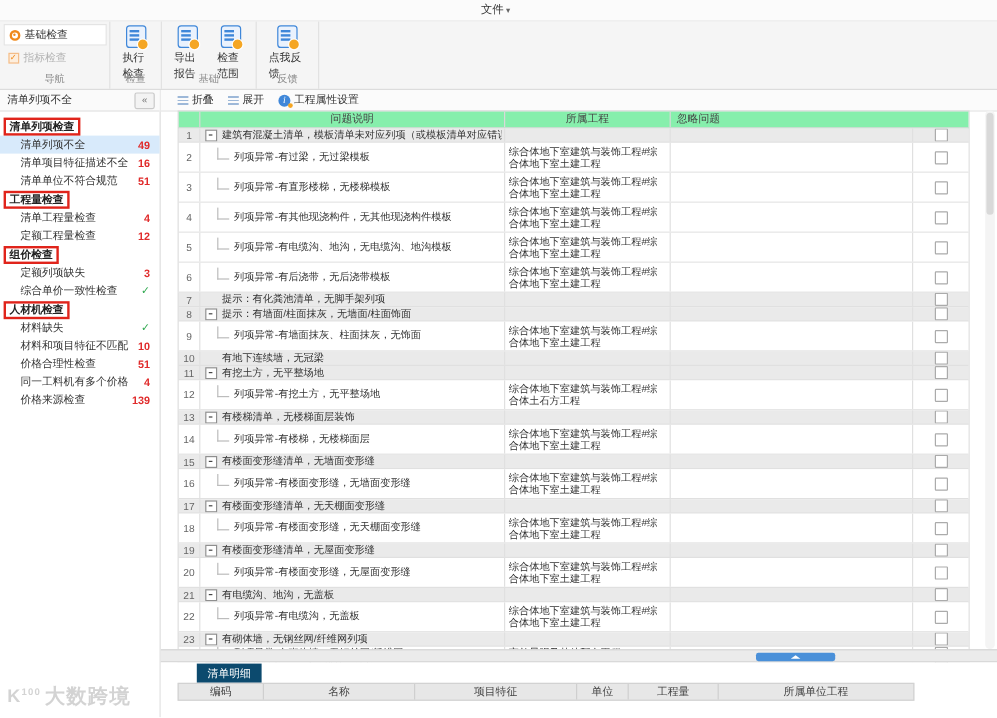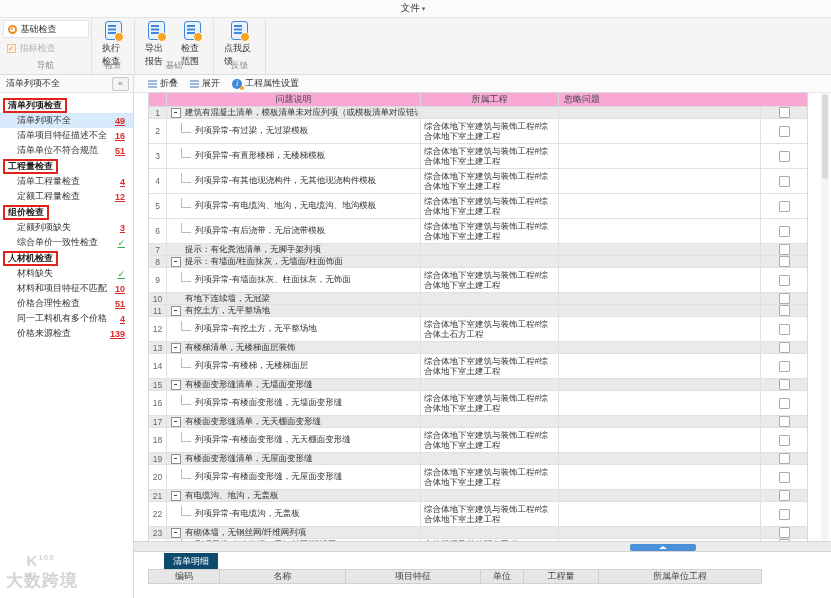--- a/index.html
+++ b/index.html
@@ -49,41 +49,41 @@
   .sb-title{font-size:9px;color:#333;}
   .sb-collapse{width:15px;height:12px;border:1px solid #c9c9c9;background:#f3f3f3;color:#777;
            font-size:8px;line-height:11px;text-align:center;cursor:pointer;border-radius:2px;}
   .sb-collapse::before{content:"«";}
   .sb-list{padding-top:4px;}
   .nav-group-head{height:16px;display:flex;align-items:center;padding-left:3px;}
   .nav-group-label{font-weight:bold;font-size:9px;color:#222;border:2px solid #e0241b;padding:0 3px;line-height:11px;}
   .nav-item{height:15px;display:flex;align-items:center;padding:0 8px 0 17px;cursor:pointer;}
   .nav-item.sel{background:#d8eafb;}
   .nav-item .nl{flex:1;color:#333;}
-  .nav-item .nc{font-weight:bold;color:#e02b2b;text-decoration:underline;}
+  .nav-item .nc{font-weight:bold;color:#e02b2b;}
   .nav-item .nc.ok{color:#2ea84e;font-weight:normal;}
   .watermark{position:absolute;left:6px;bottom:6px;color:#cfcfcf;opacity:.9;font-weight:bold;
-      font-size:17px;letter-spacing:1px;display:flex;align-items:center;pointer-events:none;flex-direction:column;}
+      font-size:17px;letter-spacing:1px;display:flex;align-items:center;pointer-events:none;}
   .wm-logo{font-size:15px;margin-right:3px;}
   .wm-logo sup{font-size:8px;}
 
   
   .main{position:absolute;left:134px;top:75px;width:697px;height:523px;background:#fff;}
   .toolbar{height:17px;display:flex;align-items:center;padding-left:14px;border-bottom:1px solid #e6e6e6;
            background:#fbfbfb;}
   .tb-btn{display:flex;align-items:center;margin-right:12px;cursor:pointer;color:#333;}
   .ico-lines{width:9px;height:8px;margin-right:3px;background:
       repeating-linear-gradient(#9db8d8 0 1.5px,transparent 1.5px 3px);}
   .ico-info{width:10px;height:10px;border-radius:50%;background:#3f87d9;color:#fff;font-style:italic;
       font-family:"Liberation Serif",serif;font-size:8px;line-height:10px;text-align:center;margin-right:3px;position:relative;}
   .ico-info::after{content:"";position:absolute;right:-2px;bottom:-1px;width:4px;height:4px;border-radius:50%;background:#f5a623;}
 
   
   .issues{position:absolute;left:14px;top:17px;width:658px;border:1px solid #d9d9d9;box-sizing:content-box;}
-  .ihead{display:flex;height:13px;background:#f9a8d4;border-bottom:1px solid #d9d9d9;color:#444;}
+  .ihead{display:flex;height:13px;background:#86efac;border-bottom:1px solid #d9d9d9;color:#444;}
   .ihead div{display:flex;align-items:center;justify-content:center;border-right:1px solid #d9d9d9;box-sizing:border-box;}
   .w-num{width:18px;flex:none;}
   .w-text{width:254px;flex:none;}
   .w-proj{width:138px;flex:none;}
   .w-op{width:202px;flex:none;}
   .w-ign{width:46px;flex:none;border-right:none !important;}
   .irow{display:flex;border-bottom:1px solid #e0e0e0;background:#fff;align-items:stretch;}
   .irow.grp{background:#eaeaea;}
   .irow>div{border-right:1px solid #e0e0e0;box-sizing:border-box;overflow:hidden;}
   .c-num{width:18px;flex:none;display:flex;align-items:center;justify-content:center;color:#666;font-size:8.5px;}

